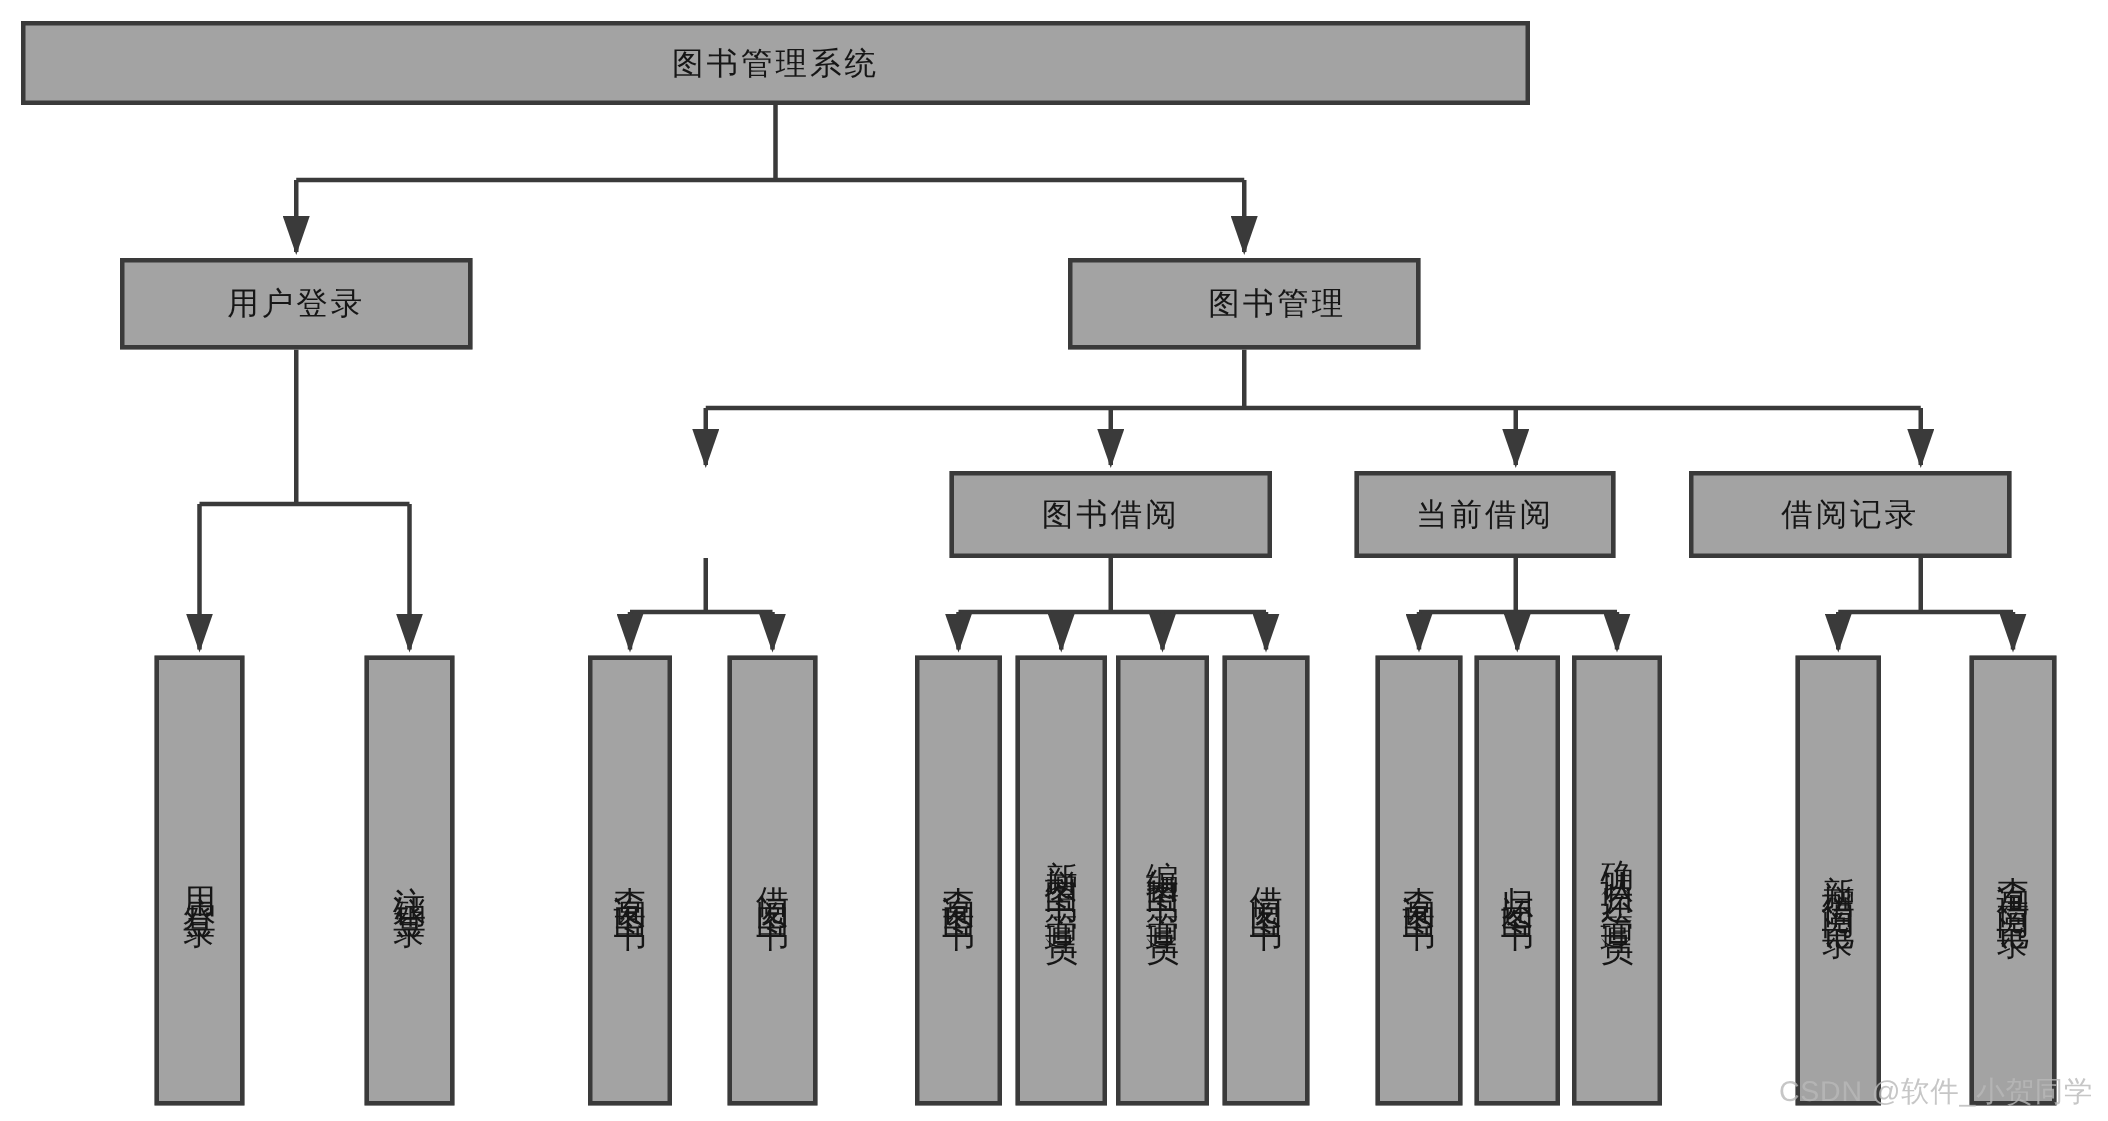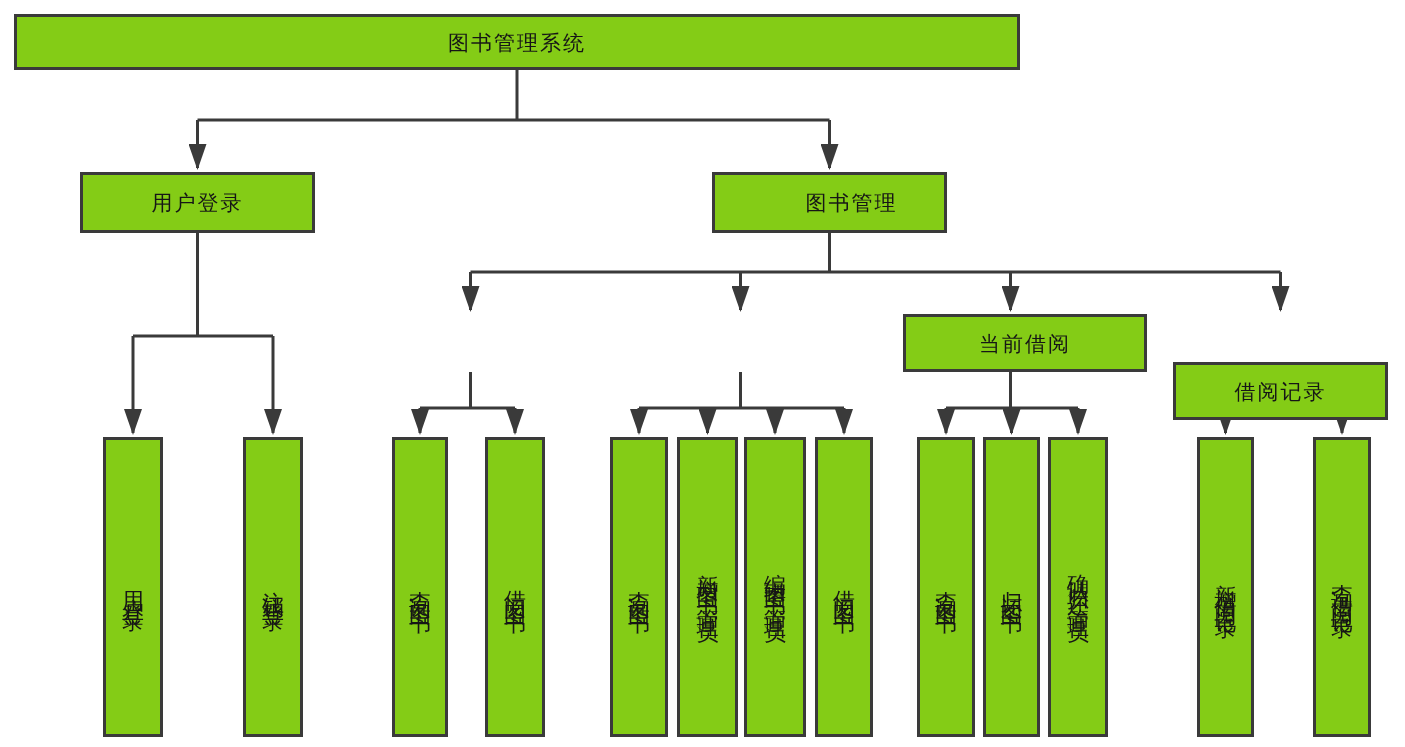--- a/index.html
+++ b/index.html
@@ -18,21 +18,21 @@
   .connectors {
     position: absolute;
     left: 0;
     top: 0;
     z-index: 1;
   }
   .node {
     position: absolute;
     box-sizing: border-box;
     border: 3px solid #3a3a3a;
-    background: #84cc16;
+    background: #a3a3a3;
     display: flex;
     align-items: center;
     justify-content: center;
     color: #161616;
     z-index: 2;
   }
   .node .h-label {
     font-size: 21px;
     letter-spacing: 2px;
     white-space: nowrap;
@@ -110,24 +110,27 @@
     <span class="h-label">图书管理系统</span>
   </div>
 
   <div class="node" style="left:80px; top:172px; width:235px; height:61px;">
     <span class="h-label">用户登录</span>
   </div>
   <div class="node" style="left:712px; top:172px; width:235px; height:61px;padding-left:44px;">
     <span class="h-label">图书管理</span>
   </div>
 
-  <div class="node" style="left:903px; top:314px; width:244px; height:58px;">
+  <div class="node" style="left:633px; top:314px; width:215px; height:58px;">
+    <span class="h-label">图书借阅</span>
+  </div>
+  <div class="node" style="left:903px; top:314px; width:174px; height:58px;">
     <span class="h-label">当前借阅</span>
   </div>
-  <div class="node" style="left:1173px; top:314px; width:215px; height:58px;margin-top:48px;">
+  <div class="node" style="left:1126px; top:314px; width:215px; height:58px;">
     <span class="h-label">借阅记录</span>
   </div>
 
   <div class="node" style="left:103px; top:437px; width:60px; height:300px;">
     <span class="v-label">用户登录</span>
   </div>
   <div class="node" style="left:243px; top:437px; width:60px; height:300px;">
     <span class="v-label">注销登录</span>
   </div>
 
@@ -161,14 +164,15 @@
     <span class="v-label">确认归还（管理员）</span>
   </div>
 
   <div class="node" style="left:1197px; top:437px; width:57px; height:300px;">
     <span class="v-label">新增借阅记录</span>
   </div>
   <div class="node" style="left:1313px; top:437px; width:58px; height:300px;">
     <span class="v-label">查询借阅记录</span>
   </div>
 
+  <div class="watermark">CSDN @软件_小贺同学</div>
 
 </div>
 
 </body></html>

